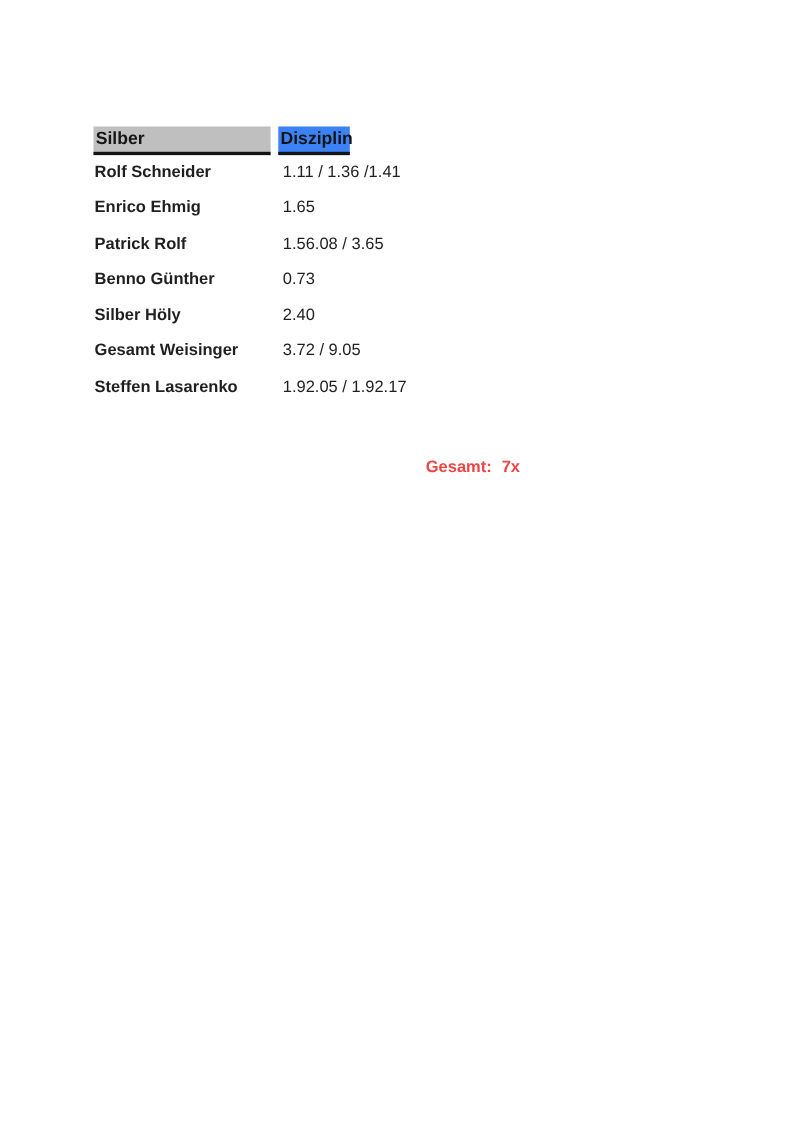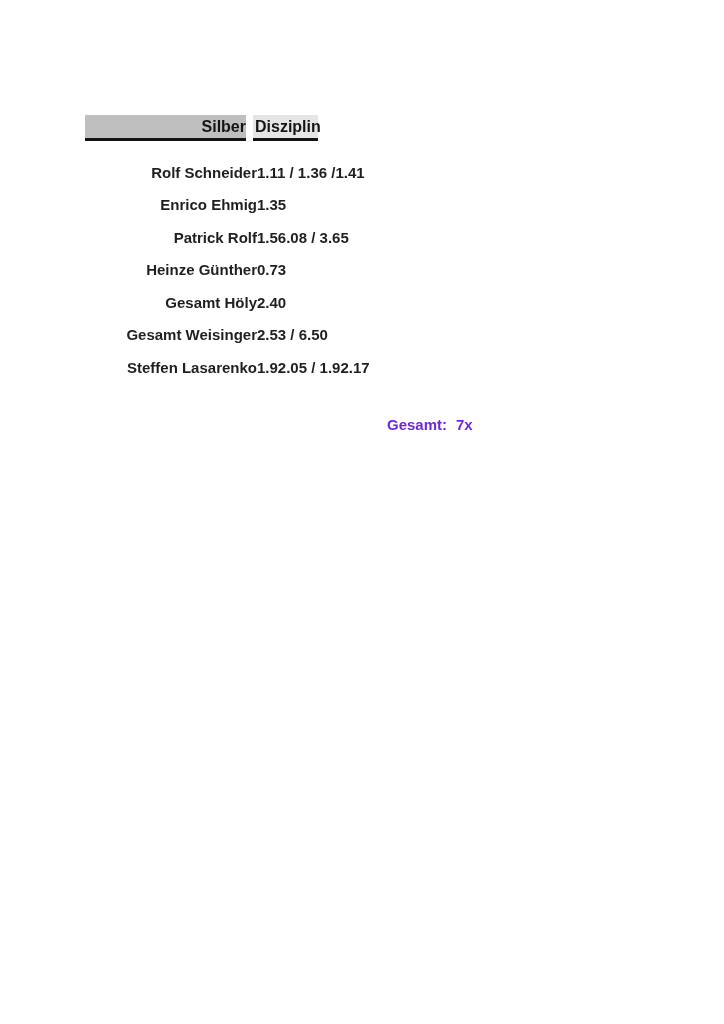--- a/index.html
+++ b/index.html
@@ -4,21 +4,20 @@
 <style>
   html, body { margin: 0; padding: 0; background: #ffffff; }
   .page {
     position: relative;
     width: 665px;
     height: 1024px;
     background: #ffffff;
     font-family: "Liberation Sans", sans-serif;
     color: #1f1f1f;
     overflow: hidden;
-    text-align: right;
   }
   .header-row {
     position: absolute;
     left: 85px;
     top: 115px;
     display: flex;
     gap: 7px;
   }
   .header-cell {
     background: #bfbfbf;
@@ -29,87 +28,87 @@
     font-weight: bold;
     color: #141414;
     padding-left: 2px;
     white-space: nowrap;
   }
   .header-cell.c1 { width: 159px; }
   .header-cell.c2 { width: 63px; }
   .rows {
     position: absolute;
     left: 86px;
-    top: 156px;
+    top: 140px;
     width: 420px;
   }
   .row {
     height: 32.5px;
     display: flex;
     align-items: center;
   }
   .row .name {
     width: 171px;
     font-size: 15px;
     font-weight: bold;
     white-space: nowrap;
   }
   .row .value {
     font-size: 15px;
-    font-weight: bold;
+    font-weight: normal;
     white-space: nowrap;
   }
   .total-line {
     position: absolute;
     left: 387px;
     top: 416px;
     font-size: 15px;
     font-weight: bold;
     white-space: nowrap;
   }
   .total-line .total-value { margin-left: 9px; }
 </style>
 </head>
 <body>
 
 <div class="page" style="color: rgb(31, 31, 31);">
 
   <div class="header-row">
     <div class="header-cell c1" style="background: rgb(191, 191, 191); border-bottom-color: rgb(20, 20, 20);">Silber</div>
-    <div class="header-cell c2" style="background: #e5e5e5; border-bottom-color: rgb(20, 20, 20);">Disziplin</div>
+    <div class="header-cell c2" style="background: #3b82f6; border-bottom-color: rgb(20, 20, 20);">Disziplin</div>
   </div>
 
   <div class="rows">
     <div class="row">
       <span class="name">Rolf Schneider</span>
       <span class="value">1.11 / 1.36 /1.41</span>
     </div>
     <div class="row">
       <span class="name">Enrico Ehmig</span>
-      <span class="value">1.35</span>
+      <span class="value">1.65</span>
     </div>
     <div class="row">
       <span class="name">Patrick Rolf</span>
       <span class="value">1.56.08 / 3.65</span>
     </div>
     <div class="row">
-      <span class="name">Heinze Günther</span>
+      <span class="name">Benno Günther</span>
       <span class="value">0.73</span>
     </div>
     <div class="row">
-      <span class="name">Gesamt Höly</span>
+      <span class="name">Silber Höly</span>
       <span class="value">2.40</span>
     </div>
     <div class="row">
       <span class="name">Gesamt Weisinger</span>
-      <span class="value">2.53 / 6.50</span>
+      <span class="value">3.72 / 9.05</span>
     </div>
     <div class="row">
       <span class="name">Steffen Lasarenko</span>
       <span class="value">1.92.05 / 1.92.17</span>
     </div>
   </div>
 
-  <div class="total-line" style="color: #6d28d9;">
+  <div class="total-line" style="color: #ef4444;">
     <span class="total-label">Gesamt:</span><span class="total-value">7x</span>
   </div>
 
 </div>
 
 </body></html>

